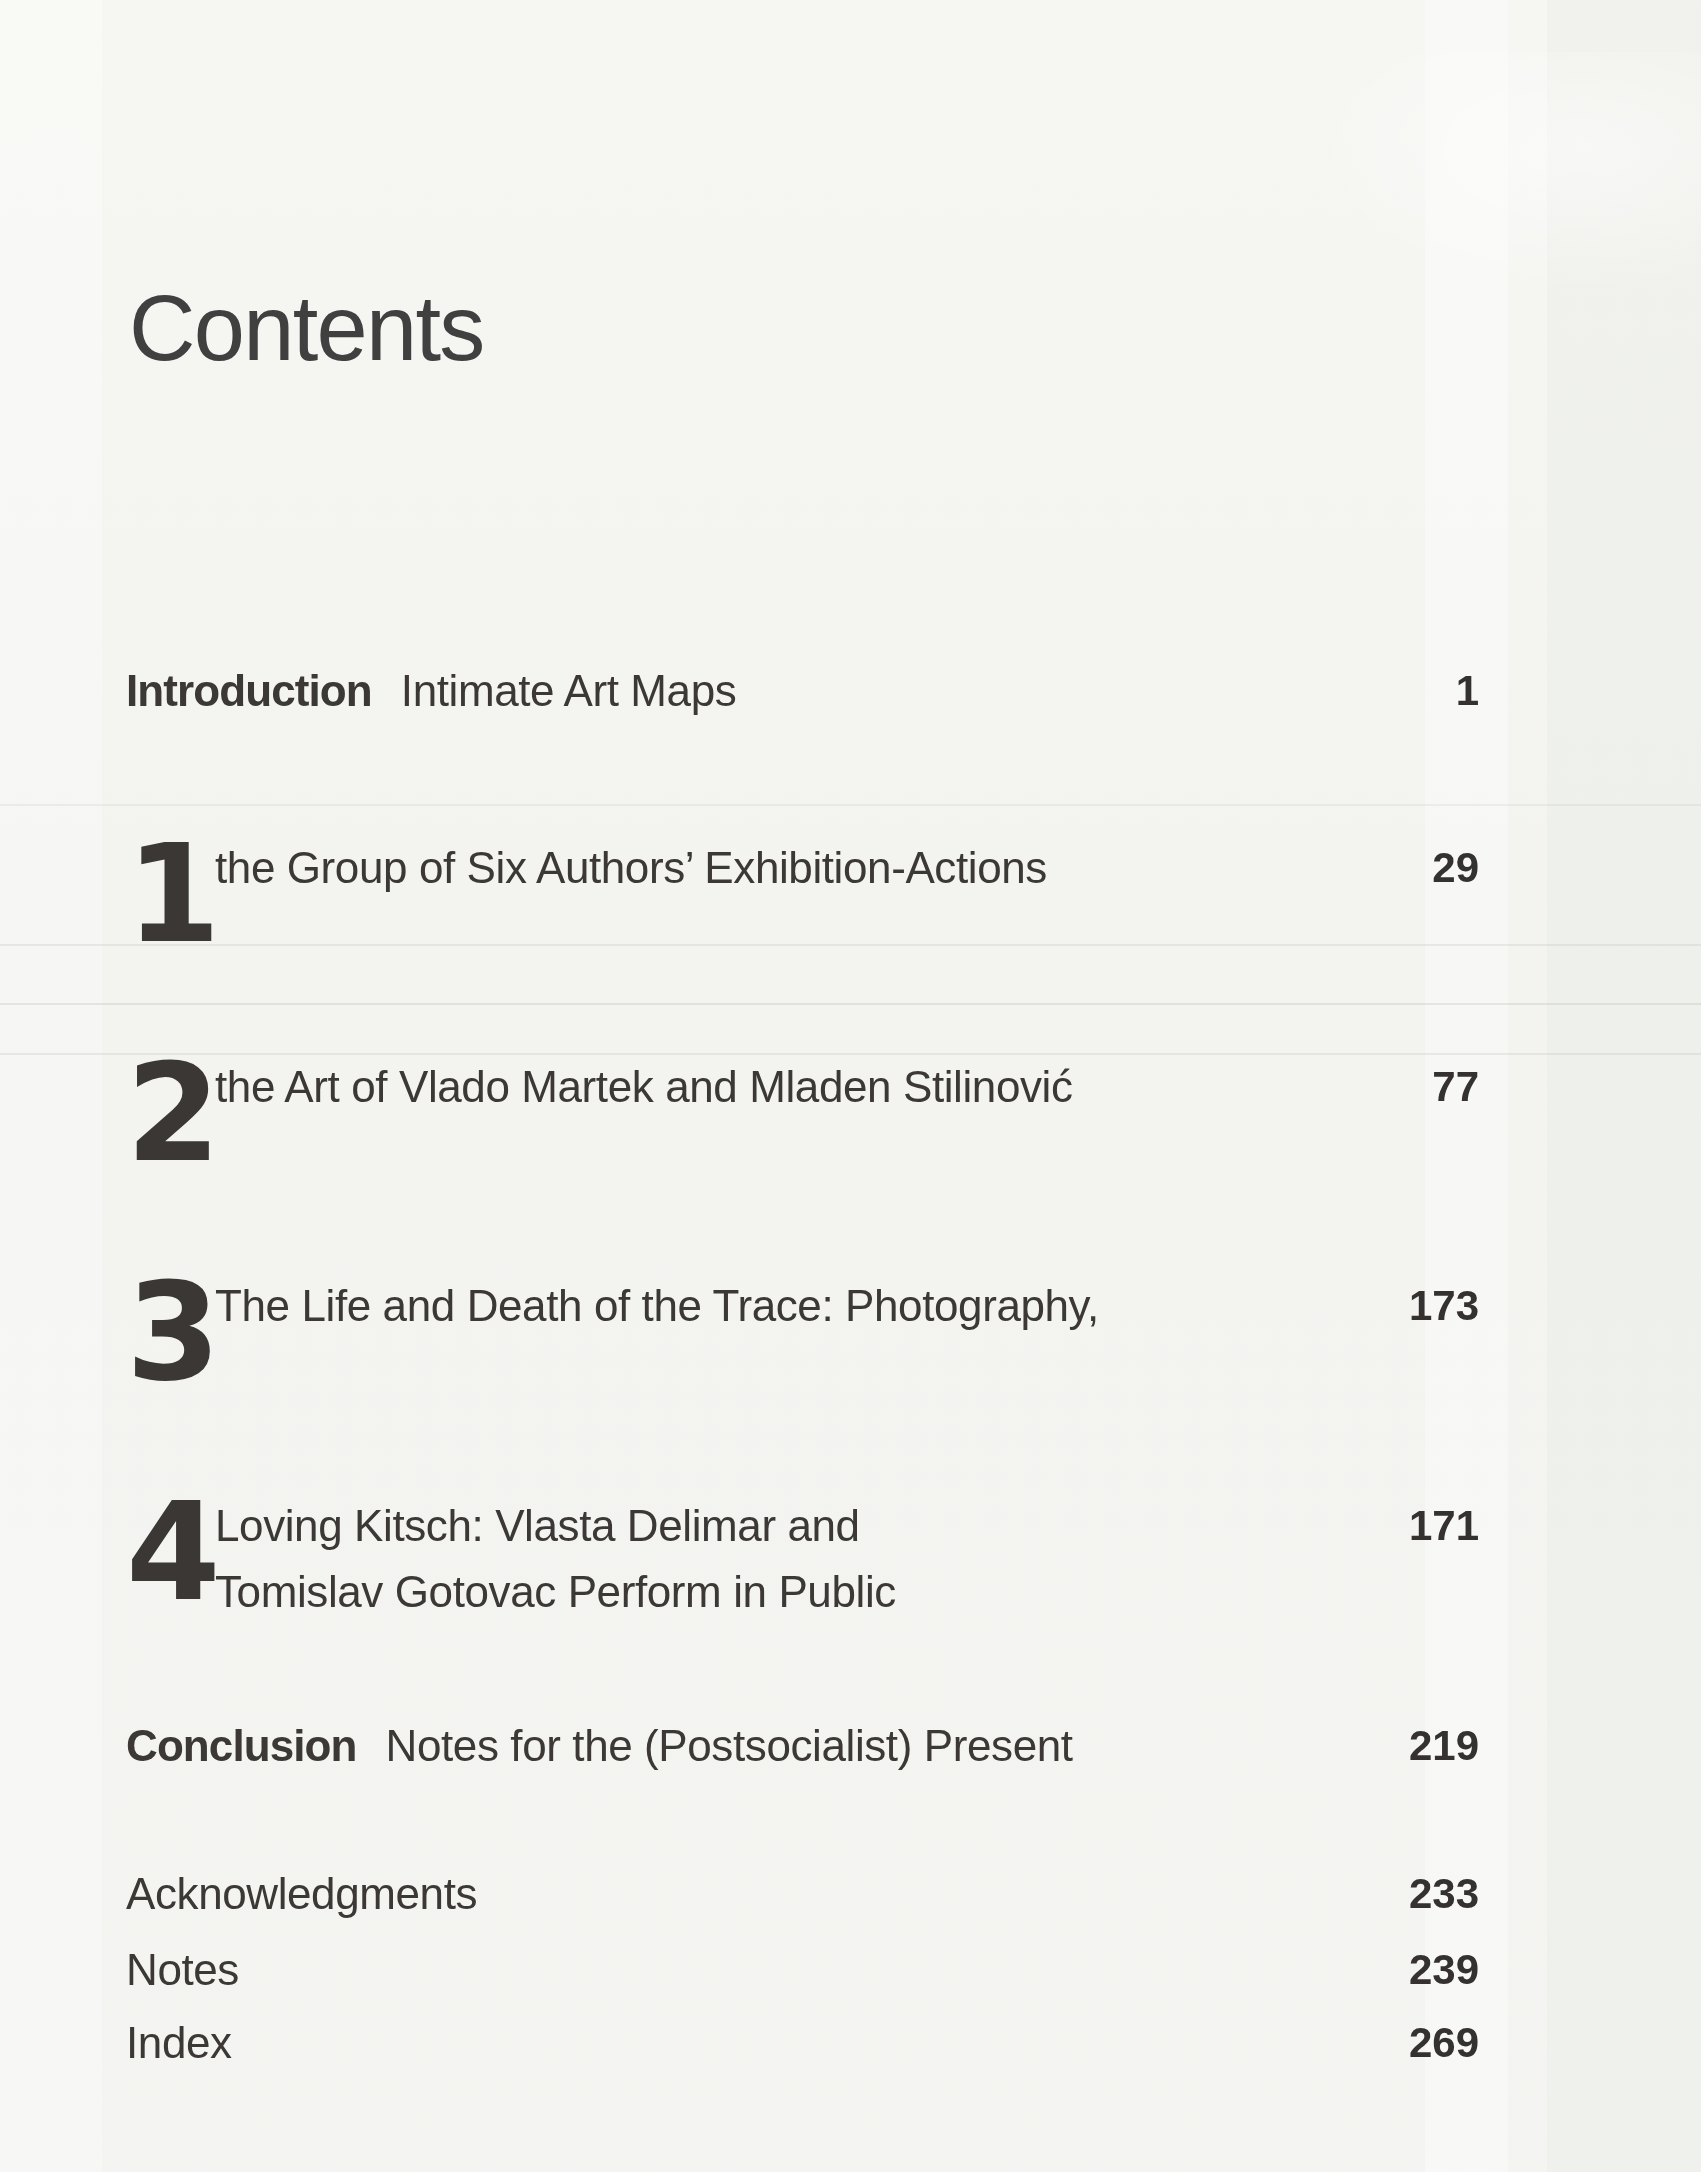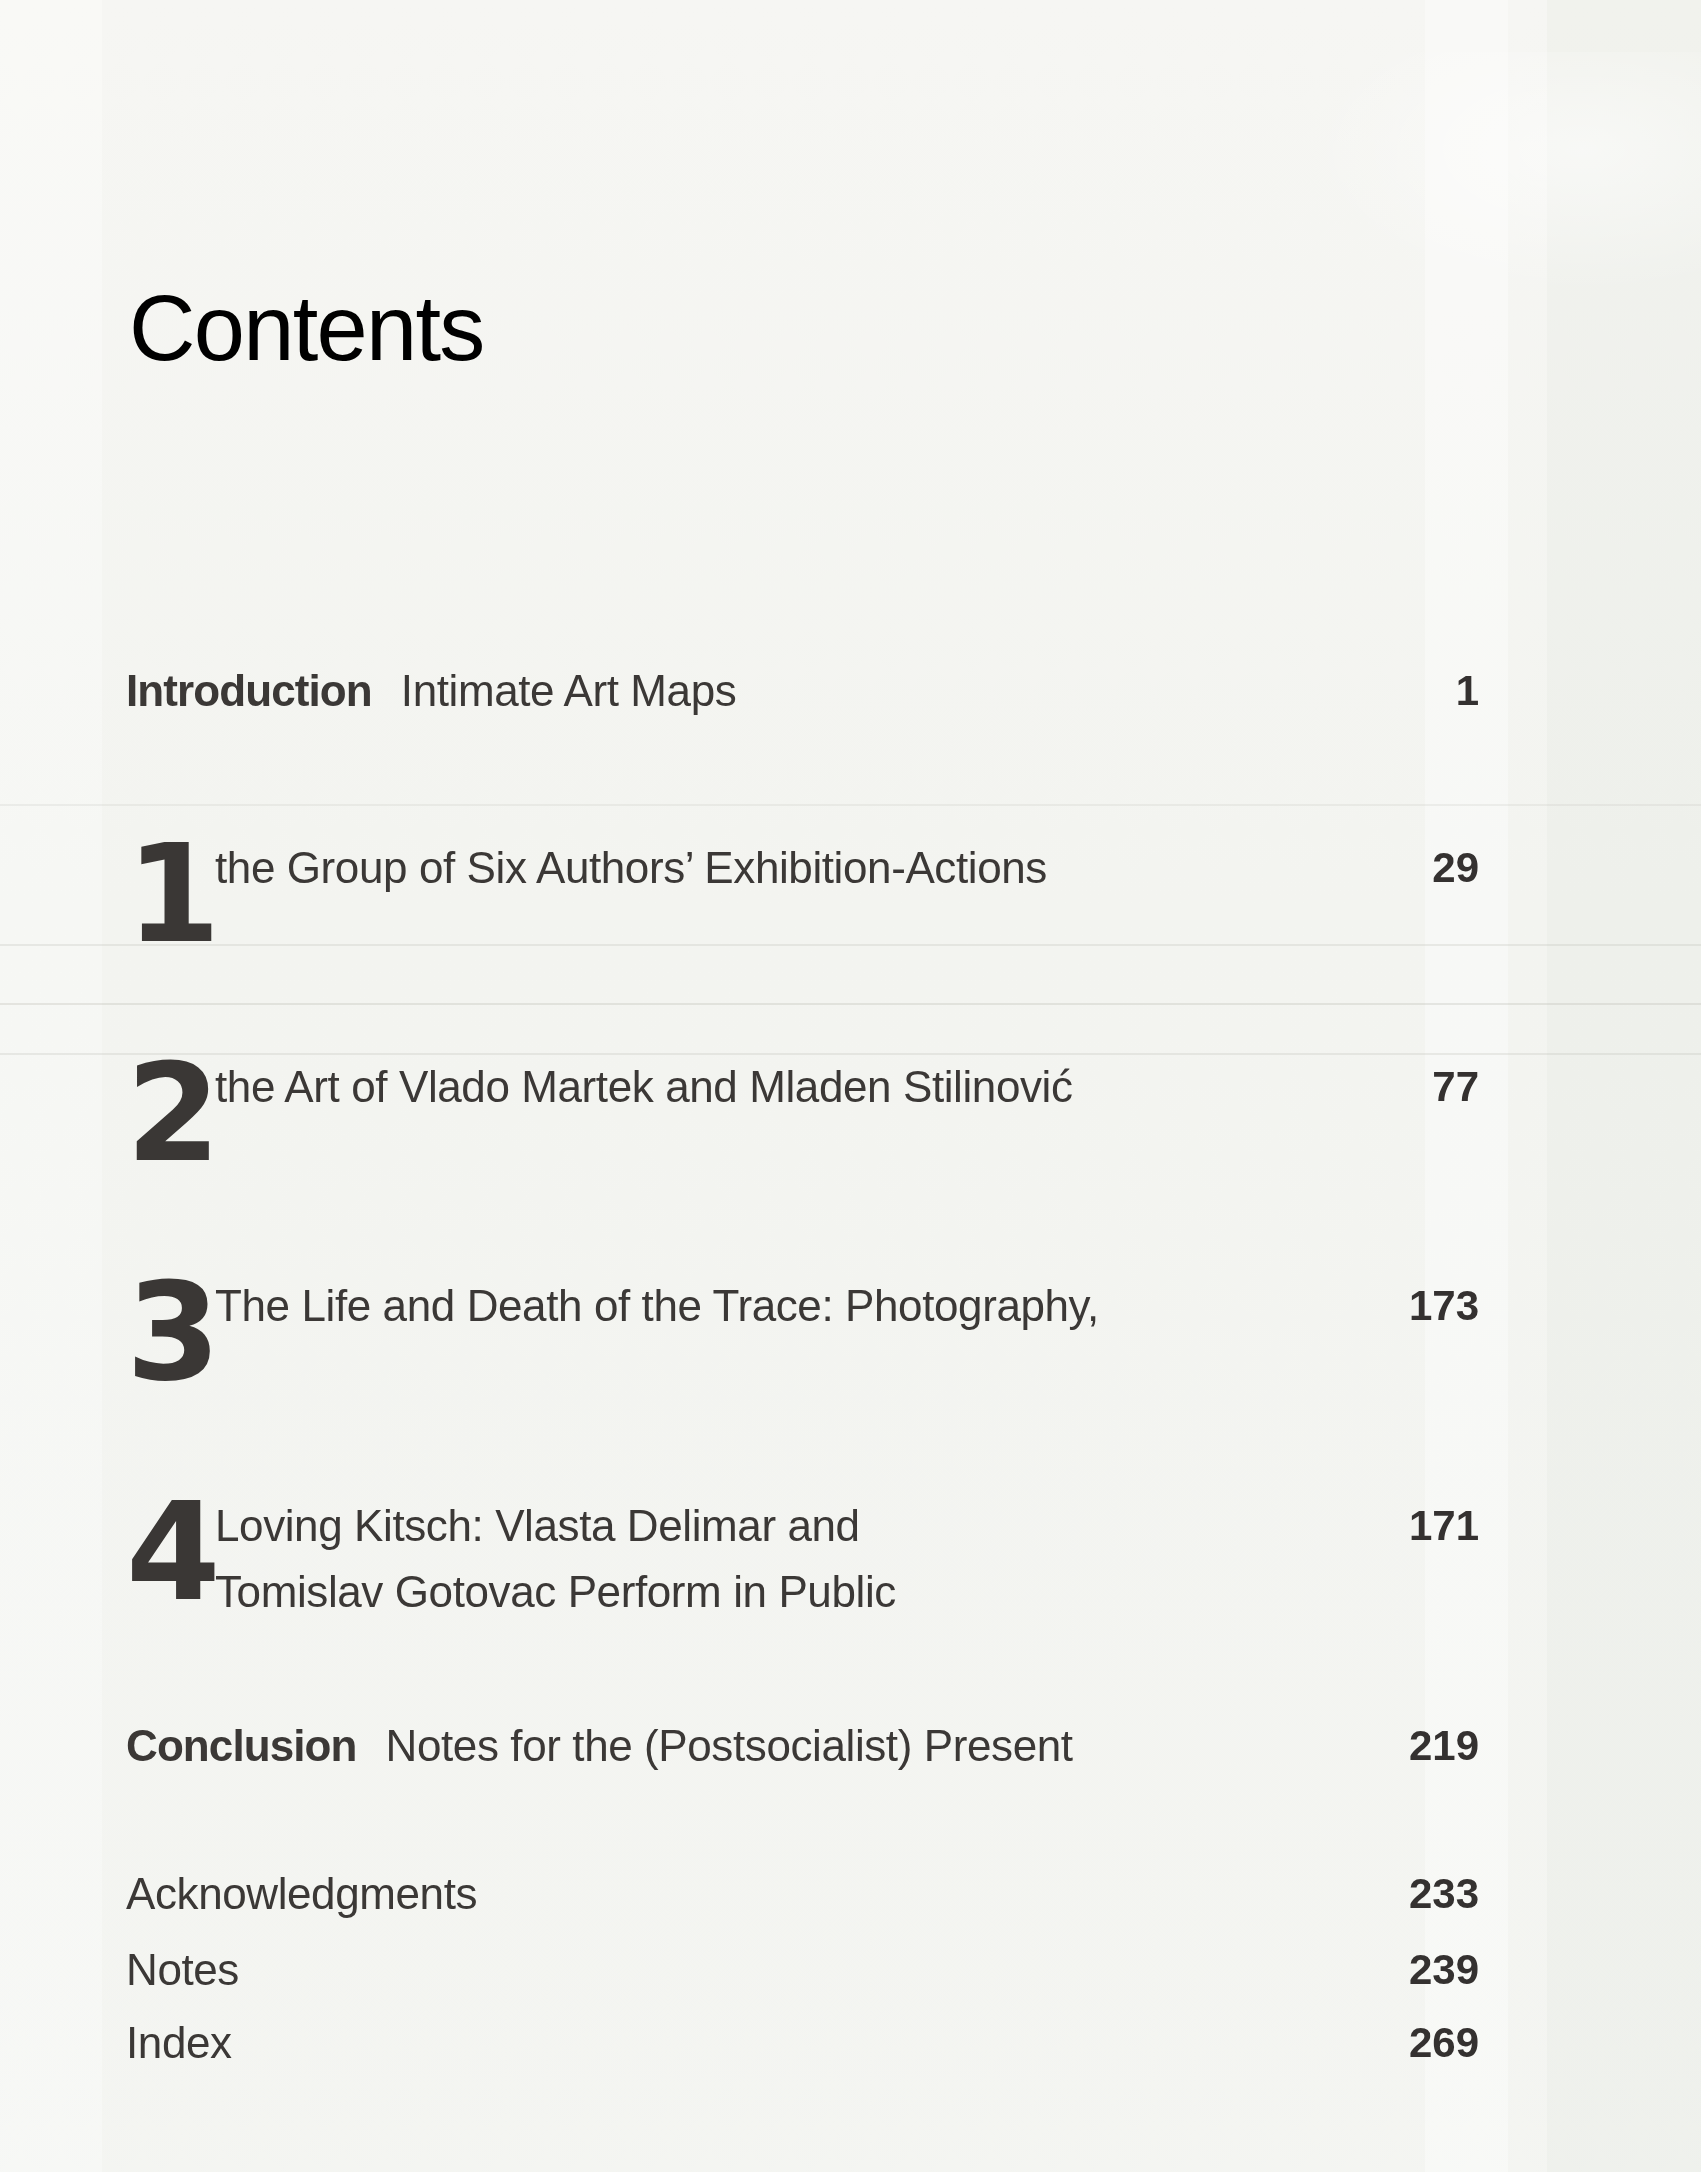--- a/index.html
+++ b/index.html
@@ -66,21 +66,21 @@
   .scanline.l4 { top: 1053px; opacity: 0.26; }
 
   .page-title {
     position: absolute;
     left: 129px;
     top: 282px;
     font-size: 92px;
     line-height: 92px;
     font-weight: 400;
     letter-spacing: -1.7px;
-    color: #000000;
+    color: #404040;
     white-space: nowrap;
   }
 
   .row {
     position: absolute;
     left: 126px;
     width: 1353px; 
   }
   .entry-line {
     font-size: 44px;

